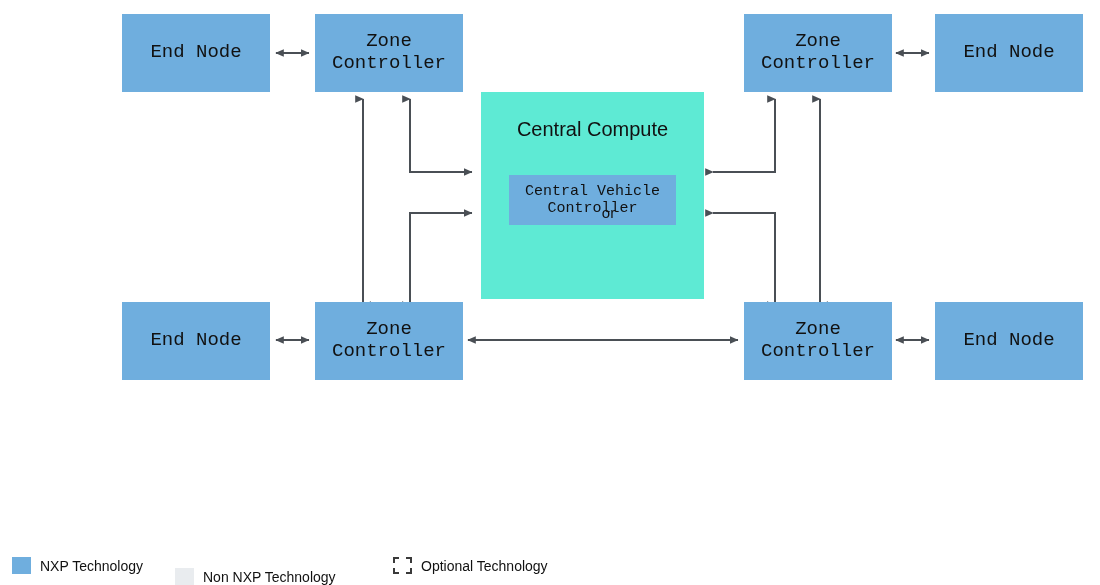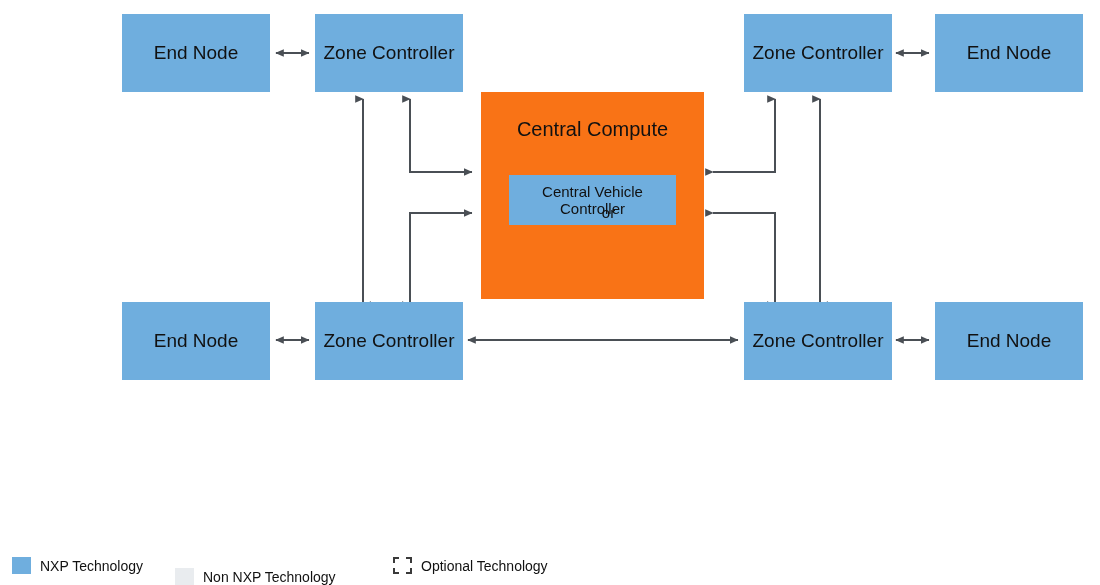--- a/index.html
+++ b/index.html
@@ -15,26 +15,27 @@
 
   .box{
     position:absolute;
     background:#6FAEDE;
     color:#111111;
     display:flex;align-items:center;justify-content:center;
     text-align:center;
     line-height:1.15;
     font-size:19px;
     box-sizing:border-box;
+    font-family:Liberation Mono, monospace;
   }
   .box.small{font-size:15px;margin-top:24px;}
 
   .panel{
     position:absolute;
-    background:#f97316;
+    background:#5eead4;
     box-sizing:border-box;
   }
   .panel-title{
     position:absolute;
     left:0;right:0;top:26px;
     text-align:center;
     font-size:20px;
     color:#111111;
   }
   .or-label{

